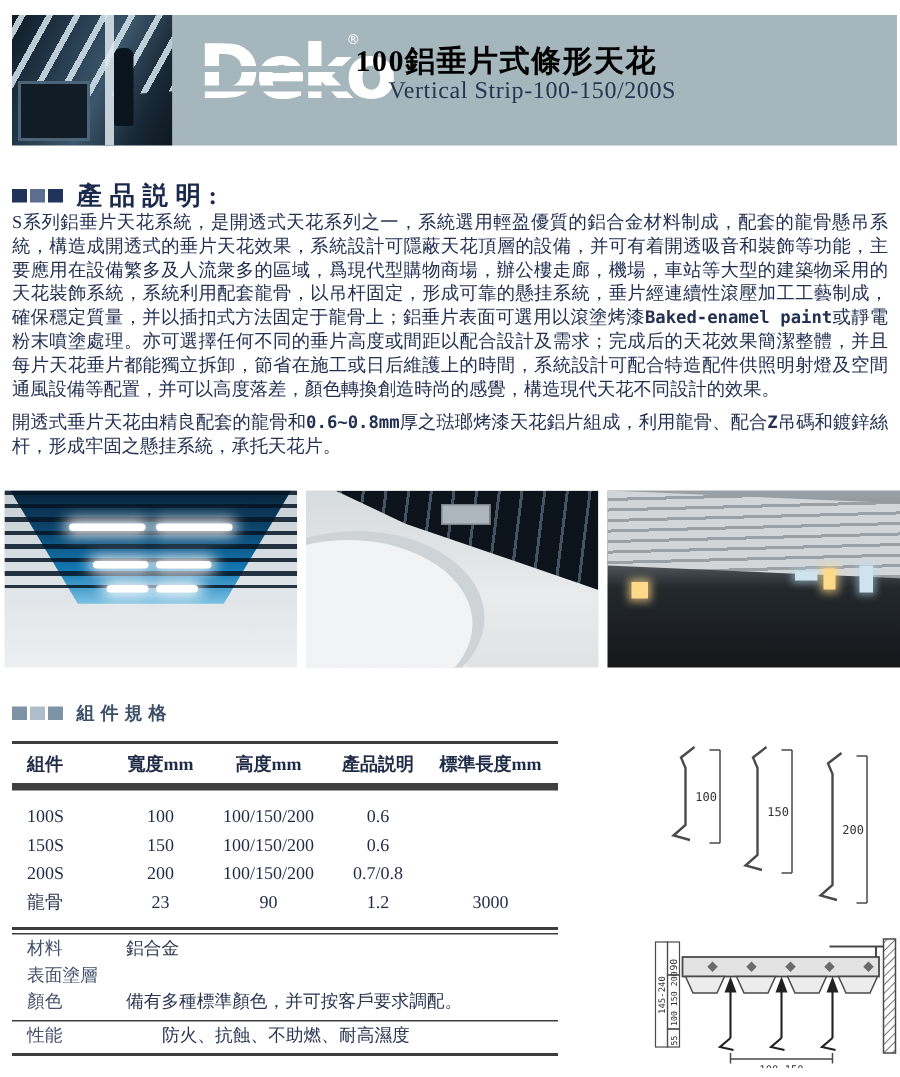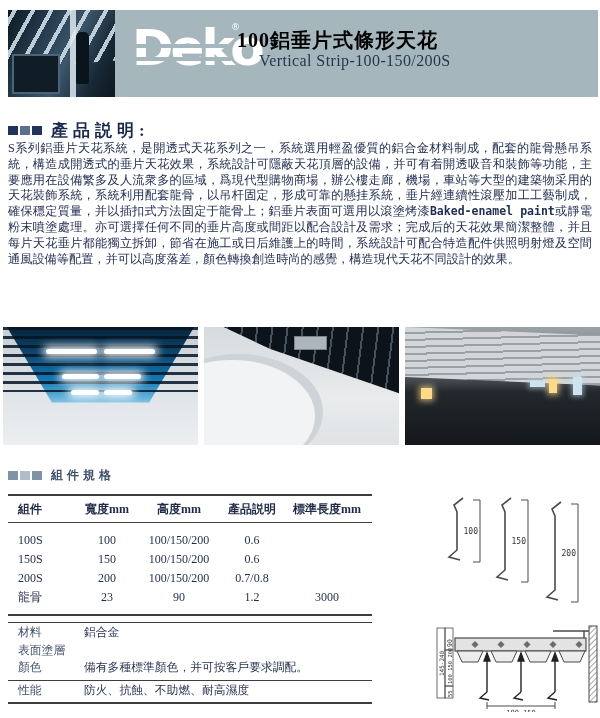--- a/index.html
+++ b/index.html
@@ -60,30 +60,30 @@
   
   .p3{background:linear-gradient(180deg,#9aa2a8 0%,#787f85 30%,#23282d 55%,#14181b 100%);}
   .p3 .ceil{position:absolute;left:0;top:0;width:100%;height:42%;transform:skewY(2.5deg);transform-origin:left top;
        background:repeating-linear-gradient(176deg,#d2d6d9 0 5px,#9aa1a6 5px 7px);}
   .p3 .sign{position:absolute;background:#ffd98a;box-shadow:0 0 6px 2px rgba(255,220,140,.7);}
   .p3 .panel{position:absolute;background:#cfe3ef;box-shadow:0 0 5px 2px rgba(190,220,240,.5);}
 
   
   .table{left:8px;top:494px;width:364px;font-size:12px;color:#1f2b47;}
   .t-head{display:grid;grid-template-columns:70px 58px 86px 60px 90px;
-       border-top:2px solid #3d3d3d;border-bottom:1px solid #404040;
+       border-top:2px solid #3d3d3d;border-bottom:5px solid #404040;
        height:26px;align-items:center;font-weight:700;}
   .t-row{display:grid;grid-template-columns:70px 58px 86px 60px 90px;height:19px;align-items:center;}
   .t-row:first-of-type{margin-top:8px;}
   .t-body{padding-bottom:7px;border-bottom:2px solid #3d3d3d;}
   .c{text-align:center;} .l{padding-left:10px;text-align:left;}
   .props{left:8px;top:622px;width:364px;font-size:11.8px;border-top:1px solid #3d3d3d;color:#2a3550;font-family:Liberation Mono, monospace;}
   .p-row{display:grid;grid-template-columns:76px 1fr;align-items:start;padding-top:3px;line-height:14.5px;}
   .p-label{padding-left:10px;color:#44506b;}
-  .p-last{border-top:1px solid #3d3d3d;border-bottom:2px solid #3d3d3d;margin-top:4px;padding:3px 0 4px 0;}
+  .p-last{border-top:1px solid #3d3d3d;border-bottom:2px solid #3d3d3d;margin-top:4px;padding:3px 0 4px 0;gap:24px;}
 
   
   .diagram{left:433px;top:490px;}
   svg text{font-family:"DejaVu Sans Mono","Liberation Mono",monospace;fill:#333;}
 </style>
 </head>
 <body>
 
 <div id="canvas">
 
@@ -105,20 +105,21 @@
   <div class="abs sec-head" style="left:8px;top:119px">
     <span class="marks">
       <span class="mark m-dark"></span>
         <span class="mark m-mid"></span>
         <span class="mark m-dark"></span>
     </span>
     <span class="sec-title">產品説明:</span>
   </div>
   <div class="abs para" style="left:8px;top:141px;width:584px"><span>S系列鋁垂片天花系統，是開透式天花系列之一，系統選用輕盈優質的鋁合金材料制成，配套的龍骨懸吊系統，構造成開透式的垂片天花效果，系統設計可隱蔽天花頂層的設備，并可有着開透吸音和裝飾等功能，主要應用在設備繁多及人流衆多的區域，爲現代型購物商場，辦公樓走廊，機場，車站等大型的建築物采用的天花裝飾系統，系統利用配套龍骨，以吊杆固定，形成可靠的懸挂系統，垂片經連續性滾壓加工工藝制成，確保穩定質量，并以插扣式方法固定于龍骨上；鋁垂片表面可選用以滾塗烤漆</span><b>Baked-enamel paint</b><span>或靜電粉末噴塗處理。亦可選擇任何不同的垂片高度或間距以配合設計及需求；完成后的天花效果簡潔整體，并且每片天花垂片都能獨立拆卸，節省在施工或日后維護上的時間，系統設計可配合特造配件供照明射燈及空間通風設備等配置，并可以高度落差，顏色轉換創造時尚的感覺，構造現代天花不同設計的效果。</span></div>
 
+  <div class="abs para" style="left:8px;top:274px;width:584px"><span>開透式垂片天花由精良配套的龍骨和</span><b>0.6~0.8mm</b><span>厚之琺瑯烤漆天花鋁片組成，利用龍骨、配合</span><b>Z</b><span>吊碼和鍍鋅絲杆，形成牢固之懸挂系統，承托天花片。</span></div>
 
   <div class="abs photos">
     <div class="photo p1">
       <div class="ceil"></div>
       <div class="ribs"></div>
       <div class="lt" style="left:22%;top:19%;width:26%"></div>
       <div class="lt" style="left:52%;top:19%;width:26%"></div>
       <div class="lt" style="left:30%;top:40%;width:19%"></div>
       <div class="lt" style="left:52%;top:40%;width:19%"></div>
       <div class="lt" style="left:35%;top:53%;width:14%"></div>

